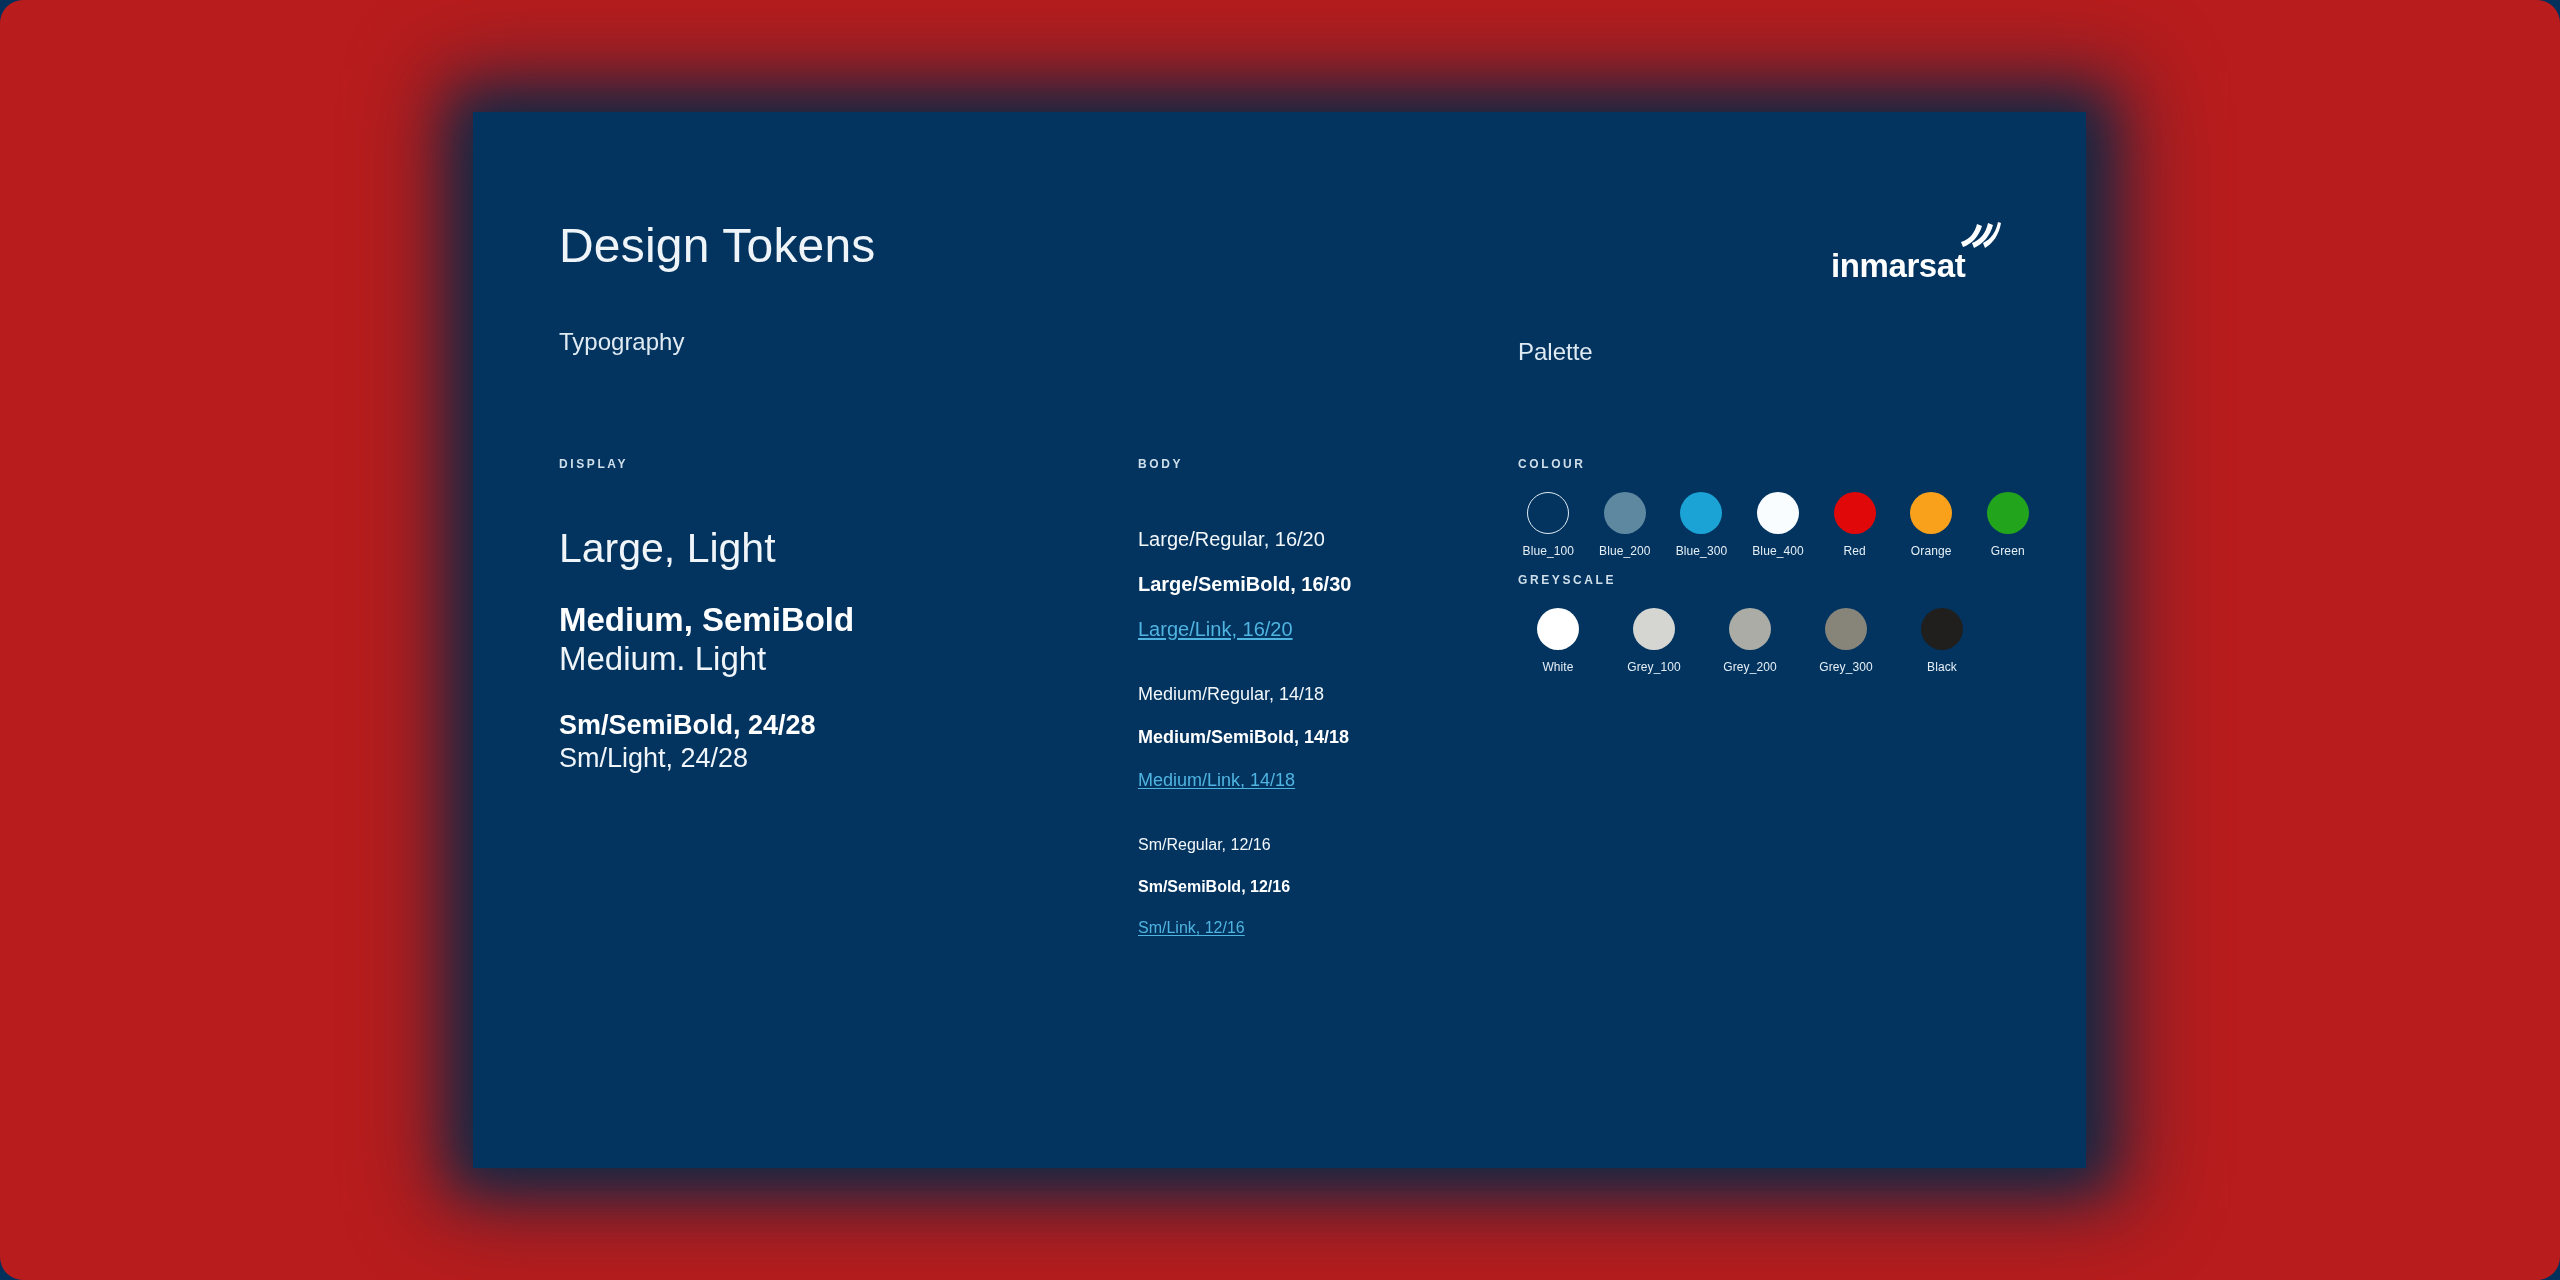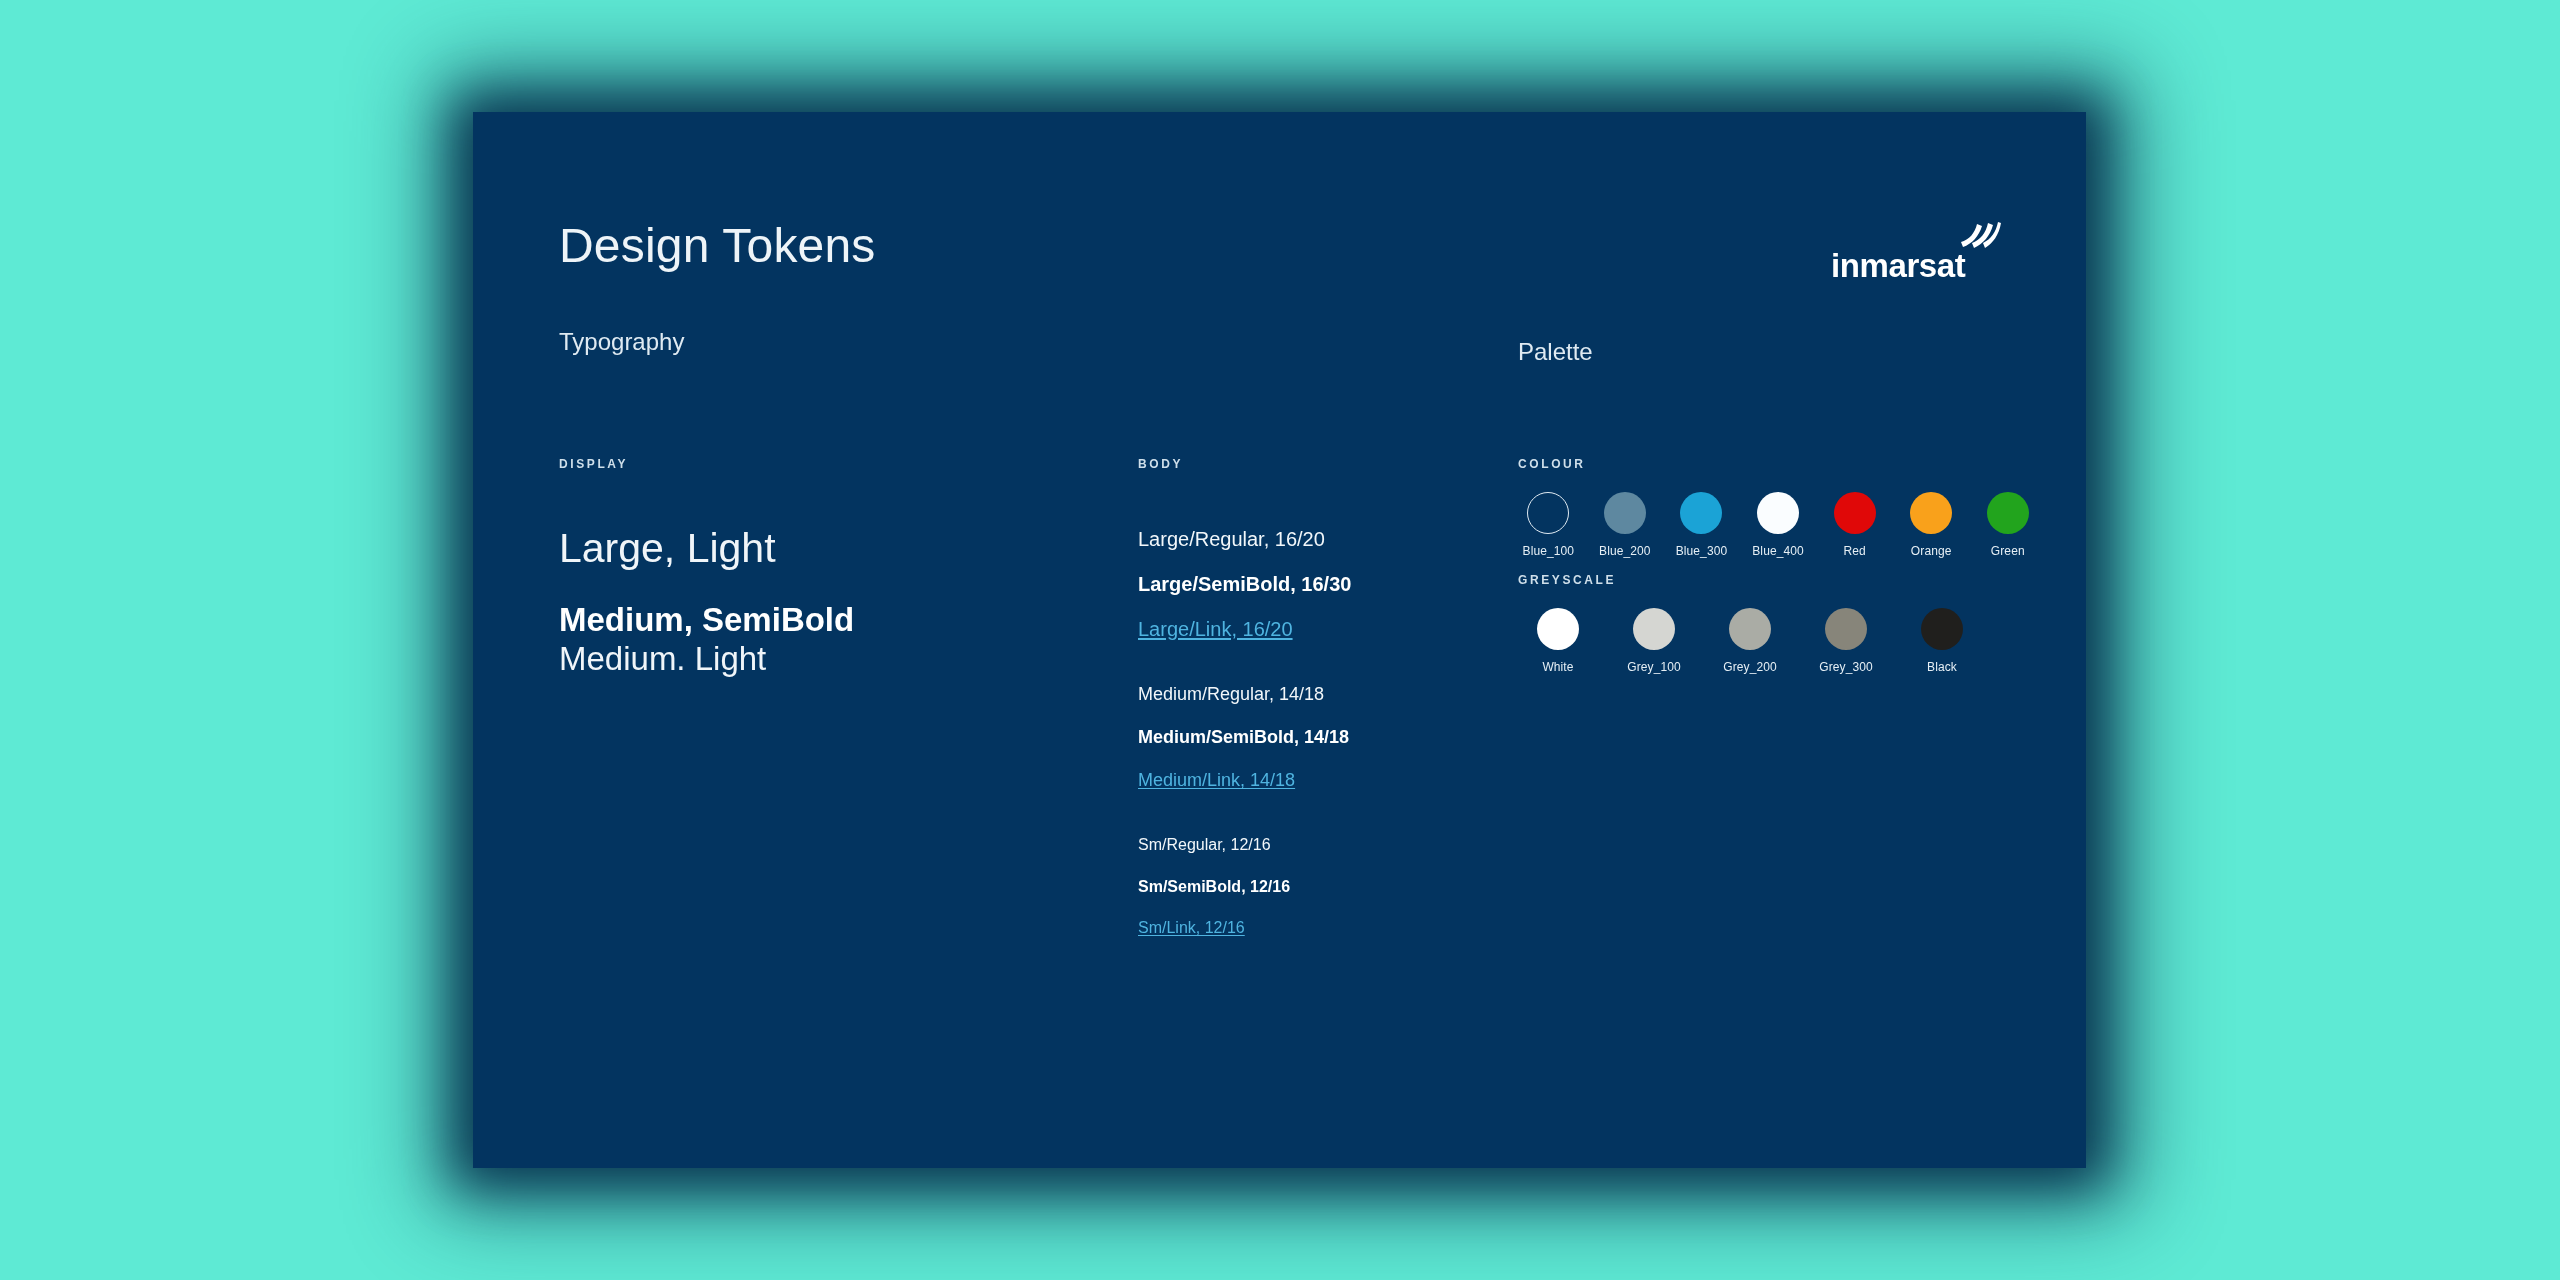--- a/index.html
+++ b/index.html
@@ -13,21 +13,22 @@
     background: #04305c;
     font-family: "Liberation Sans", sans-serif;
     -webkit-font-smoothing: antialiased;
   }
 
   
   #stage {
     position: relative;
     width: 2560px;
     height: 1280px;
-    background: #5eead4;
+    background: #b91c1c;
+    border-radius: 23px;
   }
 
   
   .card-shadow {
     position: absolute;
     left: 455px;
     top: 96px;
     width: 1650px;
     height: 1090px;
     border-radius: 4px;
@@ -262,20 +263,24 @@
 
       <div class="display-group">
         <div class="spec-lg-light">Large, Light</div>
       </div>
 
       <div class="display-group">
         <div class="spec-md-semibold">Medium, SemiBold</div>
         <div class="spec-md-light">Medium. Light</div>
       </div>
 
+      <div class="display-group">
+        <div class="spec-sm-semibold">Sm/SemiBold, 24/28</div>
+        <div class="spec-sm-light">Sm/Light, 24/28</div>
+      </div>
     </div>
 
     <div id="body-col" class="type-col">
       <div class="col-eyebrow">BODY</div>
 
       <div class="body-group">
         <div class="body-row body-lg">Large/Regular, 16/20</div>
         <div class="body-row body-lg semibold">Large/SemiBold, 16/30</div>
         <div class="body-row body-lg link">Large/Link, 16/20</div>
       </div>

